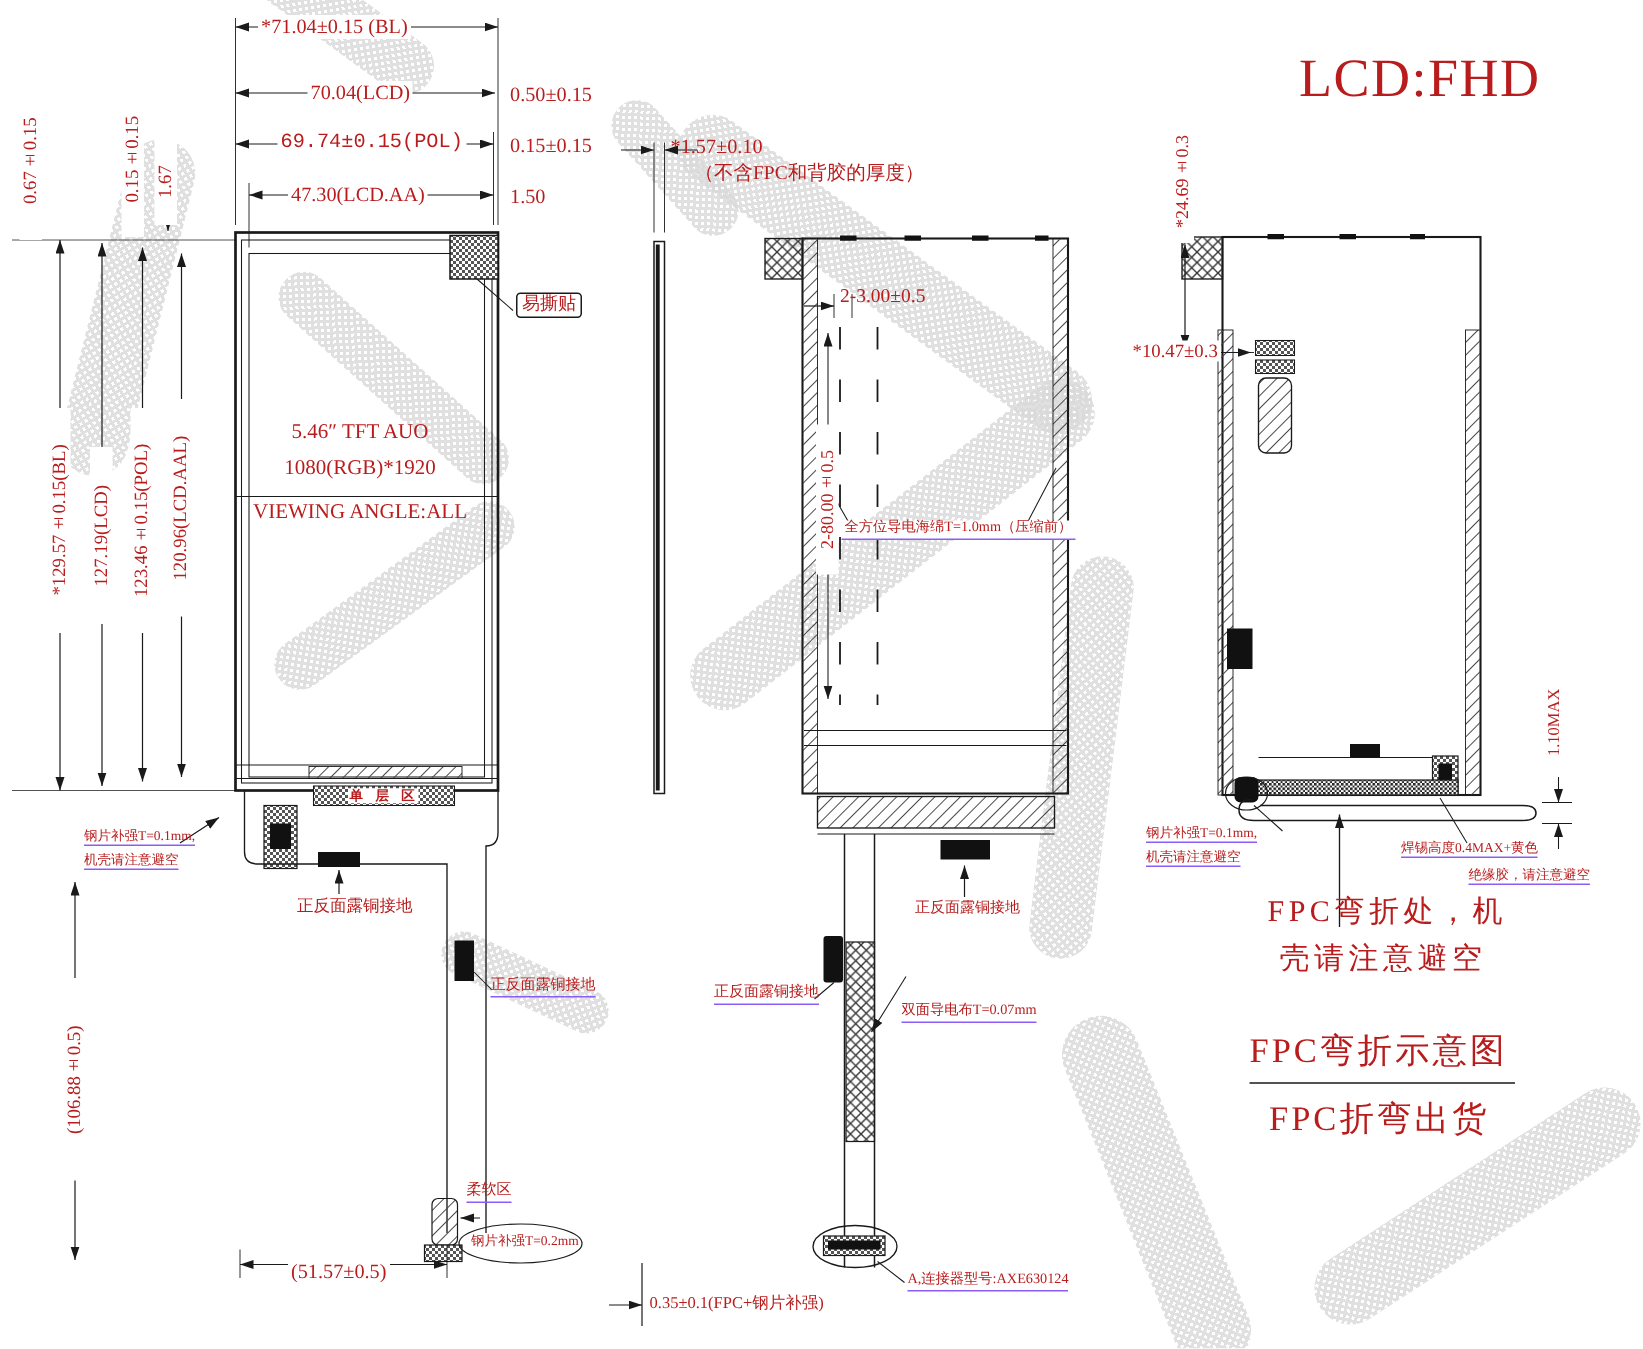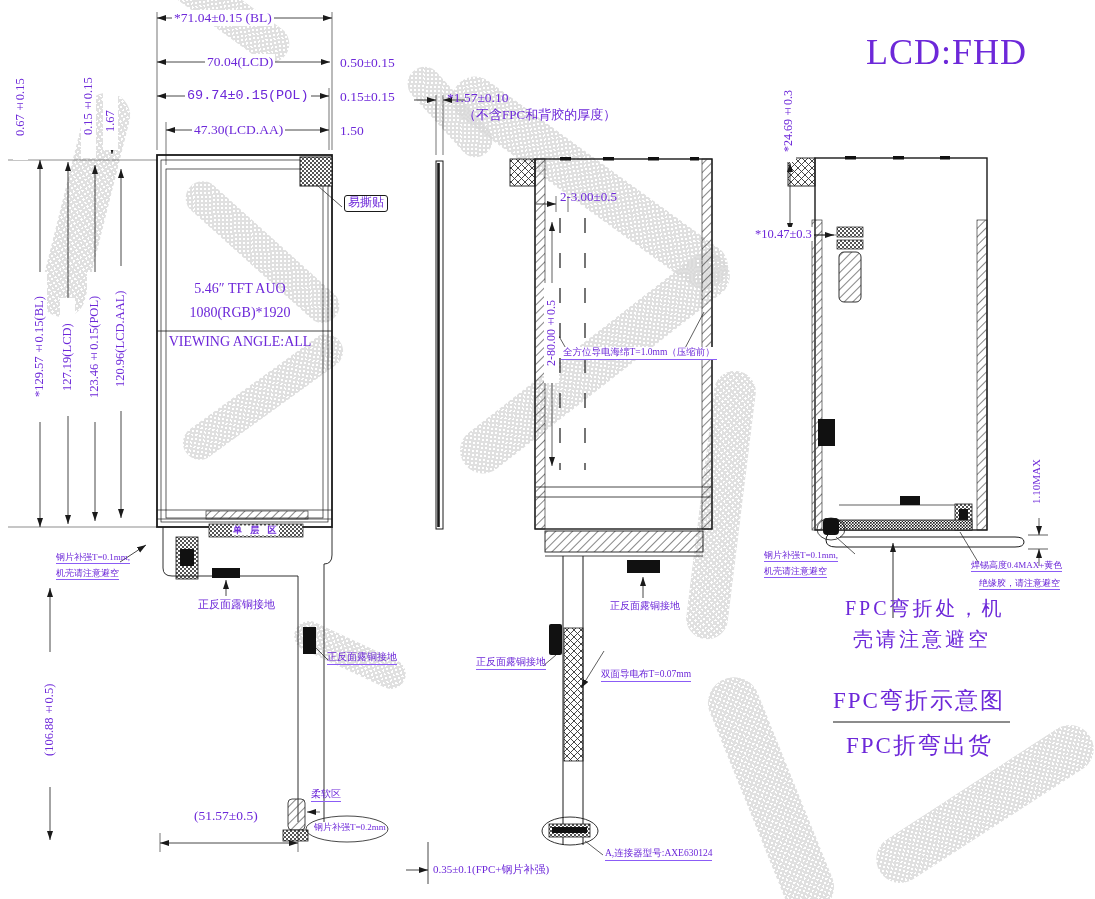--- a/index.html
+++ b/index.html
@@ -1,17 +1,17 @@
 <!DOCTYPE html>
 <html><head>
 <meta charset="utf-8">
 <style>
   html,body{margin:0;padding:0;background:#fff;}
   .canvas{position:relative;width:1095px;height:899px;background:#fff;overflow:hidden;
-          font-family:"Liberation Serif","DejaVu Serif",serif;color:#6d28d9;}
+          font-family:"Liberation Serif","DejaVu Serif",serif;color:#b91c1c;}
   .wm{position:absolute;border-radius:32px;opacity:.8;
       background-image:repeating-linear-gradient(45deg,#d9d9d9 0 2px,transparent 2px 4px),
                        repeating-linear-gradient(-45deg,#d9d9d9 0 2px,transparent 2px 4px);}
   svg.geom{position:absolute;left:0;top:0;}
   .lbl{position:absolute;white-space:nowrap;line-height:1.15;}
   .bg{background:#fff;padding:0 2px;}
   .ul{border-bottom:1px solid #8b5cf6;padding-bottom:1px;}
   .vlbl{position:absolute;white-space:nowrap;writing-mode:vertical-rl;transform:rotate(180deg);
         display:flex;align-items:center;justify-content:center;background:#fff;}
   .ctr{text-align:center;}
@@ -225,40 +225,40 @@
   <div class="lbl ctr" style="left:160px;top:334px;width:160px;font-size:14px;">VIEWING ANGLE:ALL</div>
 
   <div class="lbl" style="left:344px;top:195px;font-size:12px;border:1px solid #1a1a1a;border-radius:3px;padding:0 3px 1px;">易撕贴</div>
   <div class="lbl" style="left:233px;top:525px;font-size:9px;letter-spacing:3px;font-weight:bold;">单 层 区</div>
   <div class="lbl ul" style="left:56px;top:552px;font-size:9px;">钢片补强T=0.1mm,</div>
   <div class="lbl ul" style="left:56px;top:568px;font-size:9px;">机壳请注意避空</div>
   <div class="lbl" style="left:198px;top:598px;font-size:11px;">正反面露铜接地</div>
   <div class="lbl ul" style="left:327px;top:651px;font-size:10px;">正反面露铜接地</div>
   <div class="lbl ul" style="left:311px;top:788px;font-size:10px;">柔软区</div>
   <div class="lbl" style="left:314px;top:822px;font-size:9px;">钢片补强T=0.2mm</div>
-  <div class="lbl bg" style="left:192px;top:808px;font-size:13.5px;">(51.57±0.5)</div>
+  <div class="lbl bg" style="left:192px;top:840px;font-size:13.5px;">(51.57±0.5)</div>
 
   <div class="lbl" style="left:447px;top:90px;font-size:13.5px;">*1.57±0.10</div>
   <div class="lbl" style="left:463px;top:108px;font-size:13px;">（不含FPC和背胶的厚度）</div>
 
   <div class="lbl" style="left:560px;top:190px;font-size:13px;">2-3.00±0.5</div>
   <div class="vlbl" style="left:544px;top:283px;height:100px;font-size:12px;">2-80.00±0.5</div>
   <div class="lbl ul bg" style="left:561px;top:347px;font-size:9.5px;">全方位导电海绵T=1.0mm（压缩前）</div>
   <div class="lbl" style="left:610px;top:600px;font-size:10px;">正反面露铜接地</div>
   <div class="lbl ul" style="left:476px;top:656px;font-size:10px;">正反面露铜接地</div>
   <div class="lbl ul" style="left:601px;top:641px;font-size:9.5px;margin-top:28px;">双面导电布T=0.07mm</div>
   <div class="lbl ul" style="left:605px;top:848px;font-size:9.5px;">A,连接器型号:AXE630124</div>
   <div class="lbl" style="left:433px;top:863px;font-size:11px;">0.35±0.1(FPC+钢片补强)</div>
 
   <div class="lbl big" style="left:866px;top:32px;">LCD:FHD</div>
   <div class="vlbl" style="left:781px;top:80px;height:82px;font-size:12px;">*24.69±0.3</div>
   <div class="lbl bg" style="left:753px;top:227px;font-size:12.5px;">*10.47±0.3</div>
   <div class="vlbl" style="left:1030px;top:446px;height:72px;font-size:11px;">1.10MAX</div>
   <div class="lbl ul" style="left:764px;top:550px;font-size:9px;">钢片补强T=0.1mm,</div>
   <div class="lbl ul" style="left:764px;top:566px;font-size:9px;">机壳请注意避空</div>
-  <div class="lbl ul" style="left:971px;top:560px;font-size:9px;">焊锡高度0.4MAX+黄色</div>
+  <div class="lbl ul" style="left:934px;top:560px;font-size:9px;">焊锡高度0.4MAX+黄色</div>
   <div class="lbl ul" style="left:979px;top:578px;font-size:9px;">绝缘胶，请注意避空</div>
   <div class="lbl note2" style="left:845px;top:597px;">FPC弯折处，机</div>
   <div class="lbl note2" style="left:853px;top:628px;">壳请注意避空</div>
   <div class="lbl cap" style="left:833px;top:688px;">FPC弯折示意图</div>
   <div class="lbl cap" style="left:846px;top:733px;">FPC折弯出货</div>
 
 </div>
 
 </body></html>

